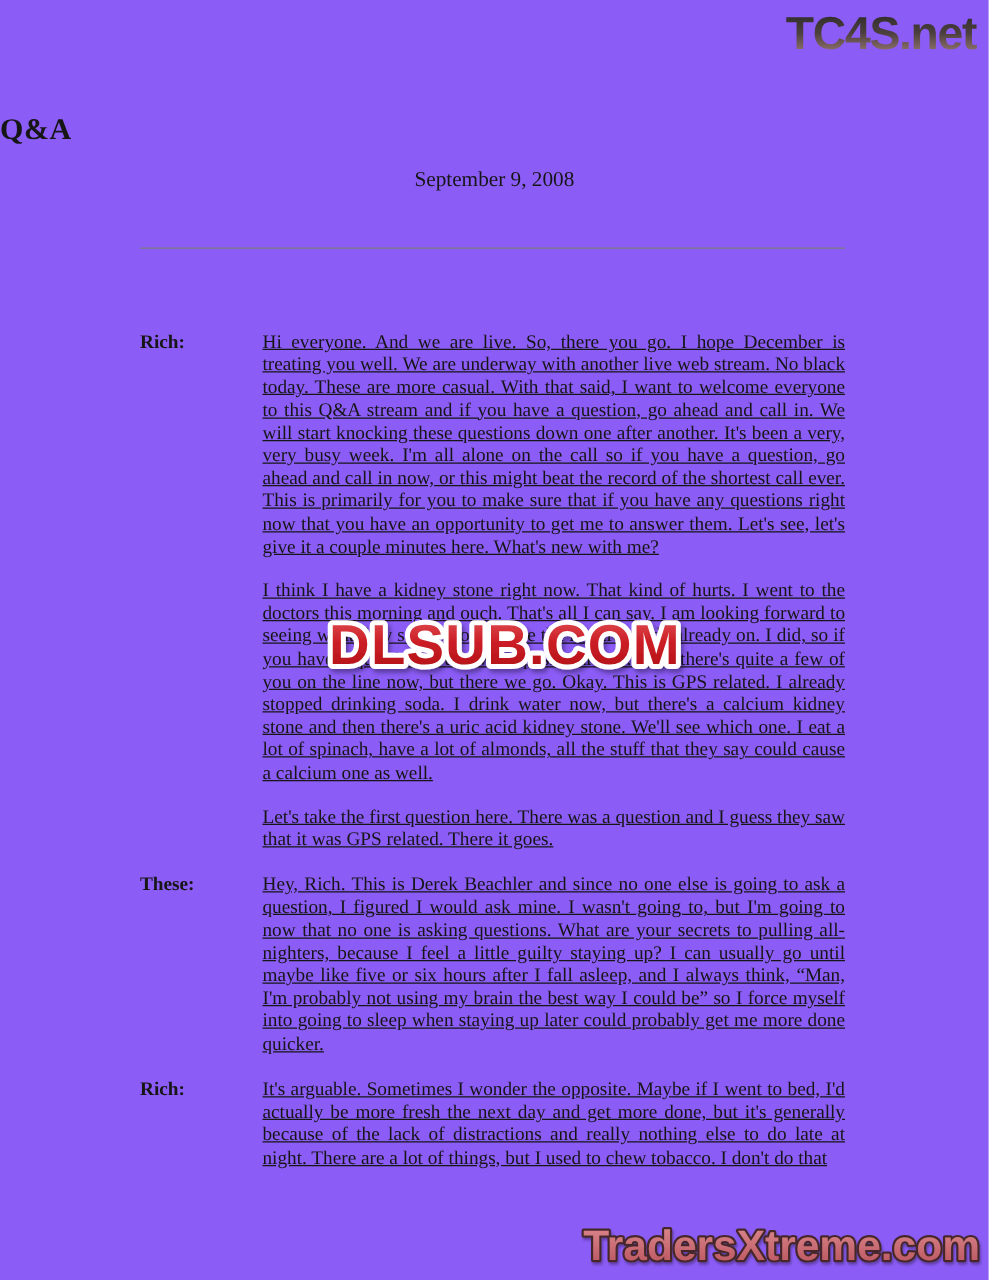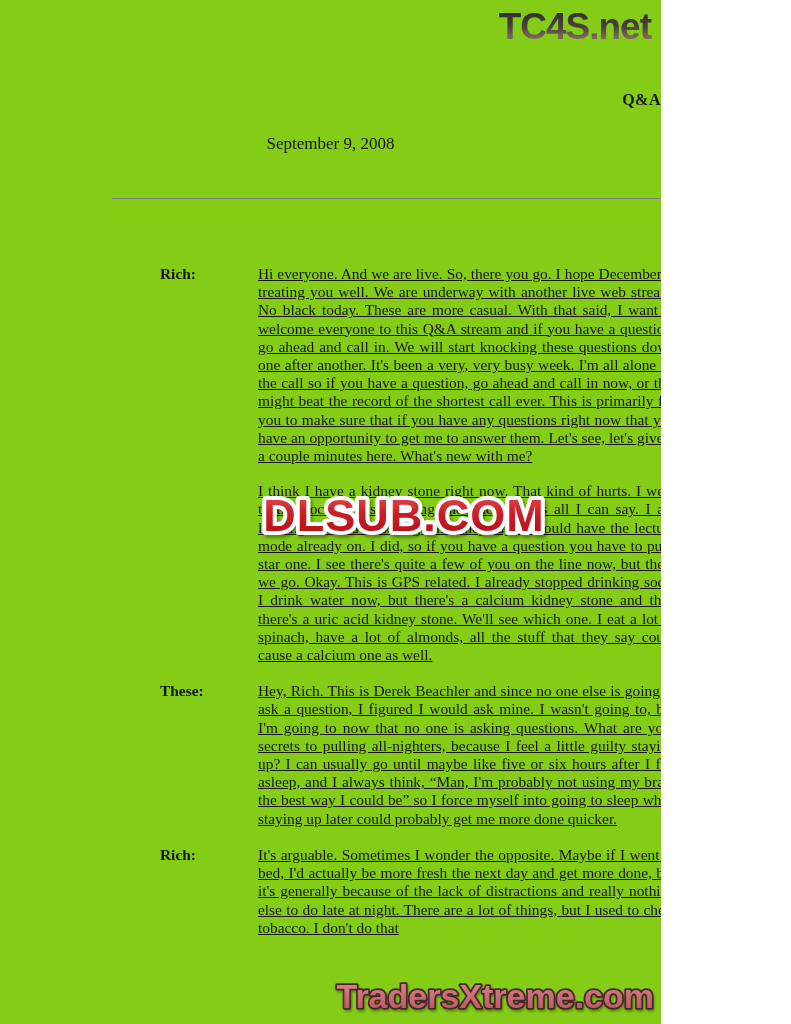--- a/index.html
+++ b/index.html
@@ -1,41 +1,41 @@
 <!DOCTYPE html>
 <html><head>
 <meta charset="utf-8">
 <style>
   * { margin: 0; padding: 0; box-sizing: border-box; }
   html, body { background: #ffffff; }
   .page {
     position: relative;
-    width: 661px;
+    width: 791px;
     height: 1024px;
-    background: #84cc16;
+    background: #8b5cf6;
     font-family: "Liberation Serif", serif;
     color: #161616;
     overflow: hidden;
   }
 
   
   .logo-top {
     position: absolute;
     top: 3px;
     right: 8px;
   }
 
   
   .doc-title {
     position: absolute;
     top: 91px;
     left: 0;
     width: 100%;
-    text-align: right;
-    font-size: 16px;
+    text-align: left;
+    font-size: 24px;
     font-weight: bold;
     letter-spacing: 0.5px;
   }
   .doc-date {
     position: absolute;
     top: 134px;
     left: 0;
     width: 100%;
     text-align: center;
     font-size: 17px;
@@ -56,21 +56,20 @@
     position: absolute;
     top: 265px;
     left: 112px;
     width: 564px;
     font-size: 15.4px;
     line-height: 18.2px;
   }
   .speech {
     display: flex;
     margin-bottom: 18px;
-    margin-left: 48px;
   }
   .speaker {
     width: 98px;
     flex: 0 0 98px;
     font-weight: bold;
   }
   .paras { flex: 1 1 auto; width: 466px; }
   .paras p {
     text-align: justify;
     margin-bottom: 17px;
@@ -112,20 +111,21 @@
   <div class="doc-date">September 9, 2008</div>
   <hr class="rule">
 
   <div class="transcript">
 
     <div class="speech">
       <div class="speaker">Rich:</div>
       <div class="paras">
         <p>Hi everyone. And we are live. So, there you go. I hope December is treating you well. We are underway with another live web stream. No black today. These are more casual. With that said, I want to welcome everyone to this Q&amp;A stream and if you have a question, go ahead and call in. We will start knocking these questions down one after another. It's been a very, very busy week. I'm all alone on the call so if you have a question, go ahead and call in now, or this might beat the record of the shortest call ever. This is primarily for you to make sure that if you have any questions right now that you have an opportunity to get me to answer them. Let's see, let's give it a couple minutes here. What's new with me?</p>
         <p>I think I have a kidney stone right now. That kind of hurts. I went to the doctors this morning and ouch. That's all I can say. I am looking forward to seeing what they say. I should have the lecture mode already on. I did, so if you have a question you have to push star one. I see there's quite a few of you on the line now, but there we go. Okay. This is GPS related. I already stopped drinking soda. I drink water now, but there's a calcium kidney stone and then there's a uric acid kidney stone. We'll see which one. I eat a lot of spinach, have a lot of almonds, all the stuff that they say could cause a calcium one as well.</p>
+        <p>Let's take the first question here. There was a question and I guess they saw that it was GPS related. There it goes.</p>
       </div>
     </div>
 
     <div class="speech">
       <div class="speaker">These:</div>
       <div class="paras">
         <p>Hey, Rich. This is Derek Beachler and since no one else is going to ask a question, I figured I would ask mine. I wasn't going to, but I'm going to now that no one is asking questions. What are your secrets to pulling all-nighters, because I feel a little guilty staying up? I can usually go until maybe like five or six hours after I fall asleep, and I always think, “Man, I'm probably not using my brain the best way I could be” so I force myself into going to sleep when staying up later could probably get me more done quicker.</p>
       </div>
     </div>
 

